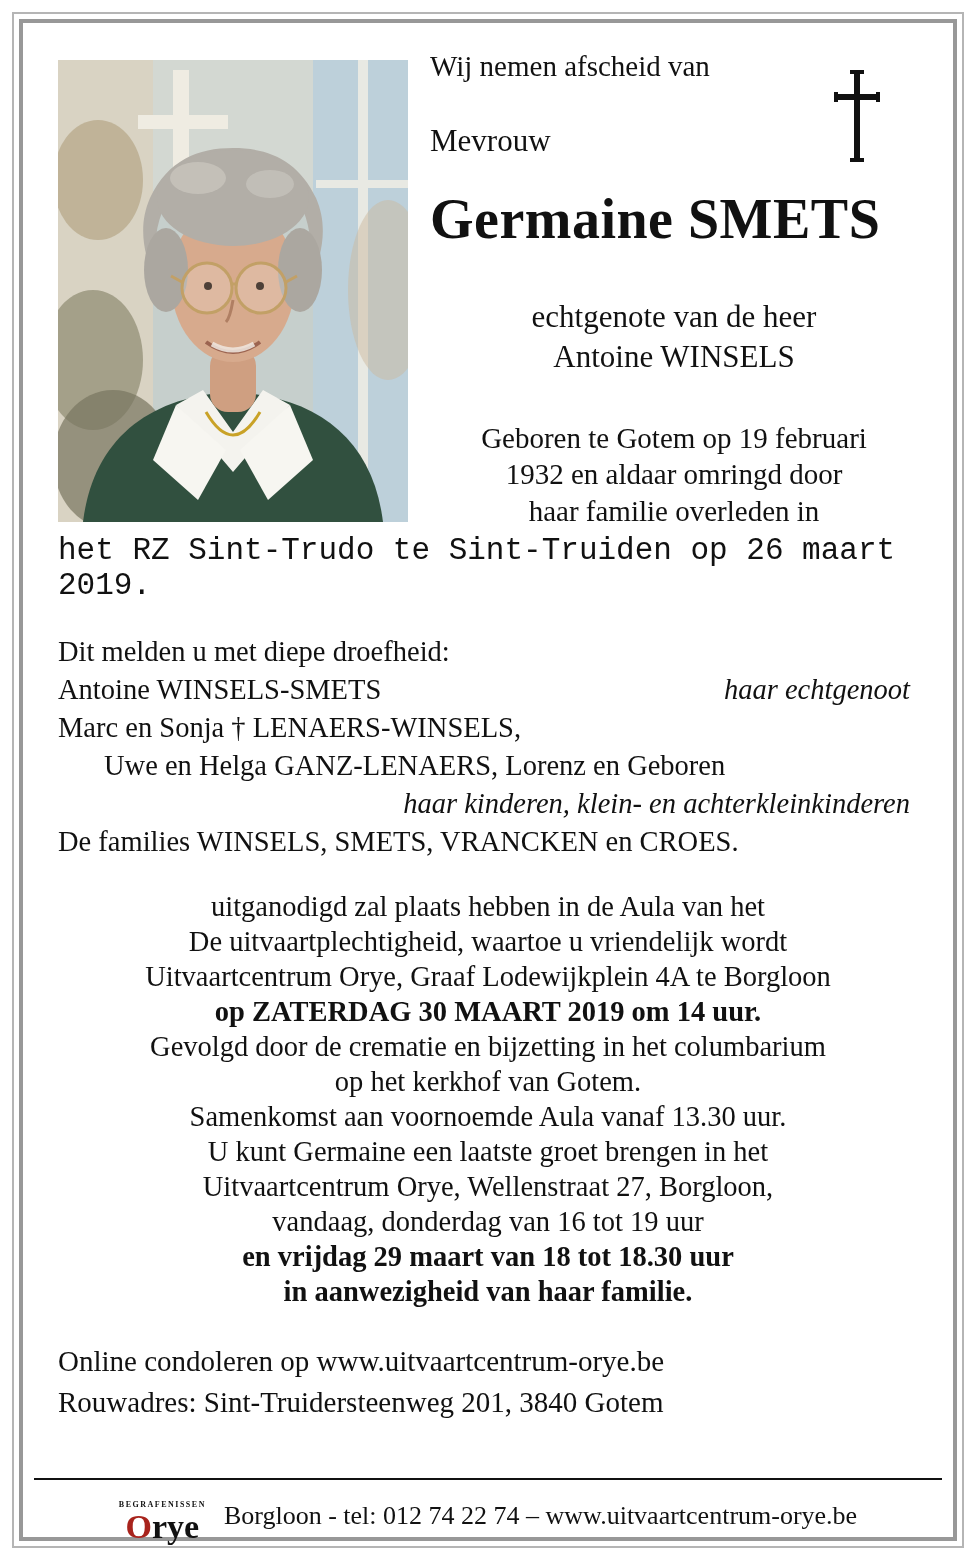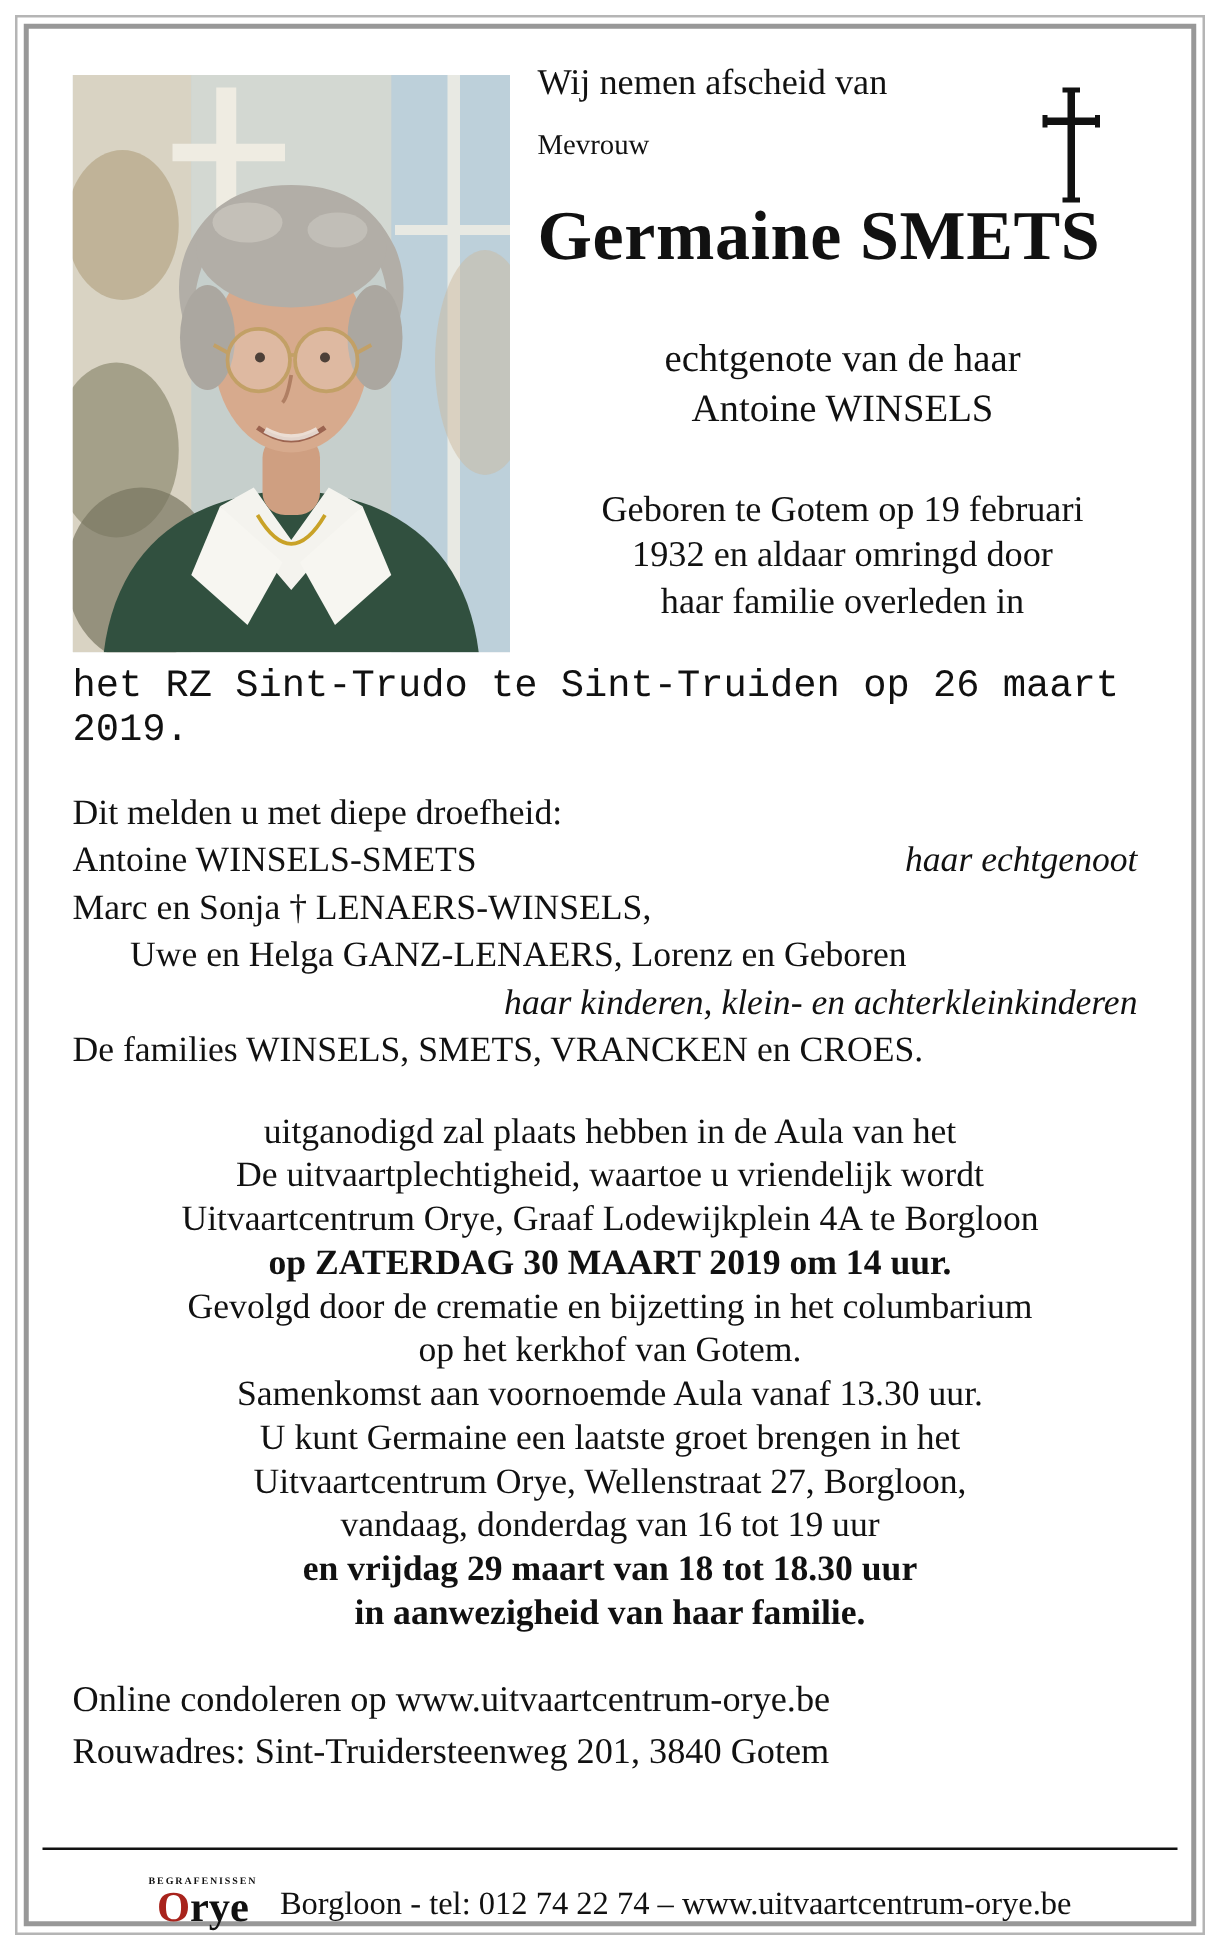--- a/index.html
+++ b/index.html
@@ -15,21 +15,21 @@
   
   .topsection { position:relative; }
   .topsection::after { content:""; display:block; clear:both; }
   .photo-wrap { float:left; width:350px; height:462px; margin:10px 20px 6px 0; overflow:hidden; }
   .photo-wrap svg { display:block; width:100%; height:100%; }
   .cross-wrap { position:absolute; right:30px; top:18px; width:62px; height:96px; }
   .cross-wrap svg { width:100%; height:100%; }
 
   .headercol { margin-left:372px; }
   .intro   { font-size:29px; margin-top:6px; }
-  .mevrouw { font-size:23px; margin-top:20px; }
+  .mevrouw { font-size:31px; margin-top:40px; }
   .name    { font-size:56px; font-weight:bold; margin-top:28px; letter-spacing:0.5px; white-space:nowrap; }
   .spouse  { text-align:center; font-size:31px; margin-top:46px; line-height:1.3; }
   .birth   { text-align:center; font-size:29px; margin-top:42px; line-height:1.26; }
 
   .fullline { clear:both; text-align:left; font-size:31px; margin-top:4px;font-family:Liberation Mono, monospace; }
 
   
   .family { margin-top:30px; font-size:28.5px; line-height:38px; }
   .family .row { display:flex; justify-content:space-between; align-items:baseline; }
   .it { font-style:italic; }
@@ -38,21 +38,21 @@
 
   
   .ceremony { margin-top:28px; text-align:center; font-size:28.5px; line-height:35px; }
   .b { font-weight:bold; }
 
   .condolence { margin-top:32px; font-size:29px; line-height:41px; }
   .notice { margin-top:30px; font-size:29px; line-height:41px; }
 
   
   .footer-rule { position:absolute; left:34px; right:34px; bottom:80px; border-top:2px solid #111; }
-  .footer { position:absolute; left:0; right:0; bottom:16px; display:flex; align-items:center; justify-content:center; gap:18px; }
+  .footer { position:absolute; left:0; right:0; bottom:16px; display:flex; align-items:flex-start; justify-content:center; gap:18px; }
   .logo { text-align:center; line-height:1; }
   .logo-top { font-size:8px; letter-spacing:1.5px; font-weight:bold; }
   .logo-name { display:block; font-size:34px; font-weight:bold; margin-top:1px; }
   .logo-name::first-letter { color:#a8231c; }
   .contact { font-size:26px;font-family:Liberation Serif, serif; }
 </style>
 </head>
 <body>
 
 <div class="page">
@@ -123,21 +123,21 @@
           <rect x="8" y="24" width="4" height="10" fill="#111"></rect>
           <rect x="50" y="24" width="4" height="10" fill="#111"></rect>
         </svg>
       </div>
 
       <div class="headercol">
         <div class="intro">Wij nemen afscheid van</div>
         <div class="mevrouw">Mevrouw</div>
         <div class="name">Germaine SMETS</div>
         <div class="spouse">
-          <div>echtgenote van de haar</div>
+          <div>echtgenote van de heer</div>
           <div>Antoine WINSELS</div>
         </div>
         <div class="birth">
           <div>Geboren te Gotem op 19 februari</div>
           <div>1932 en aldaar omringd door</div>
           <div>haar familie overleden in</div>
         </div>
       </div>
     </div>
 

